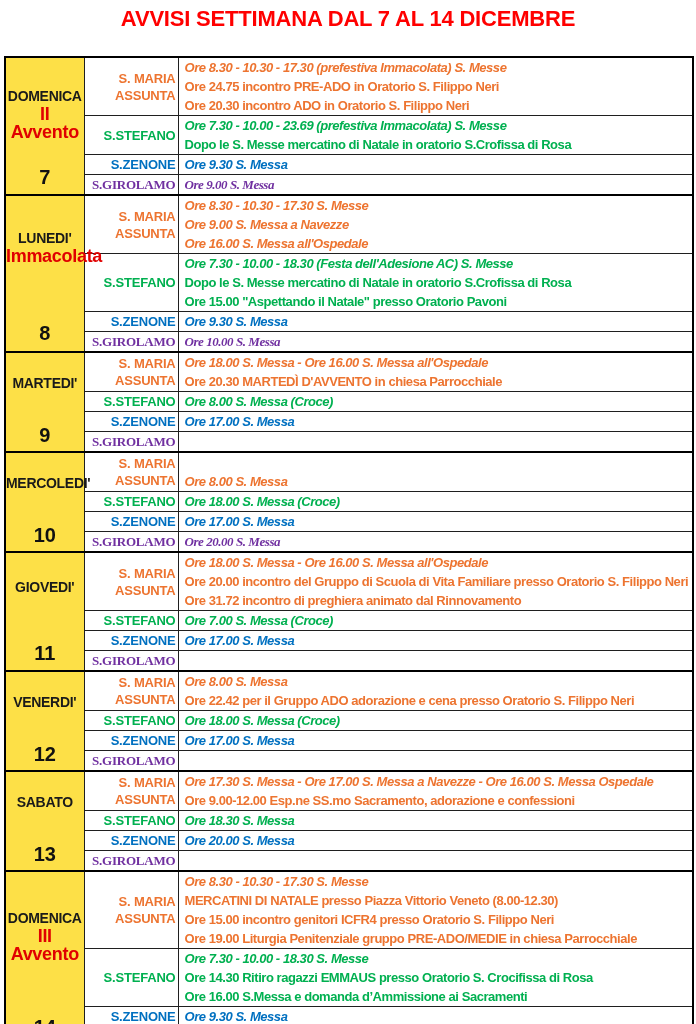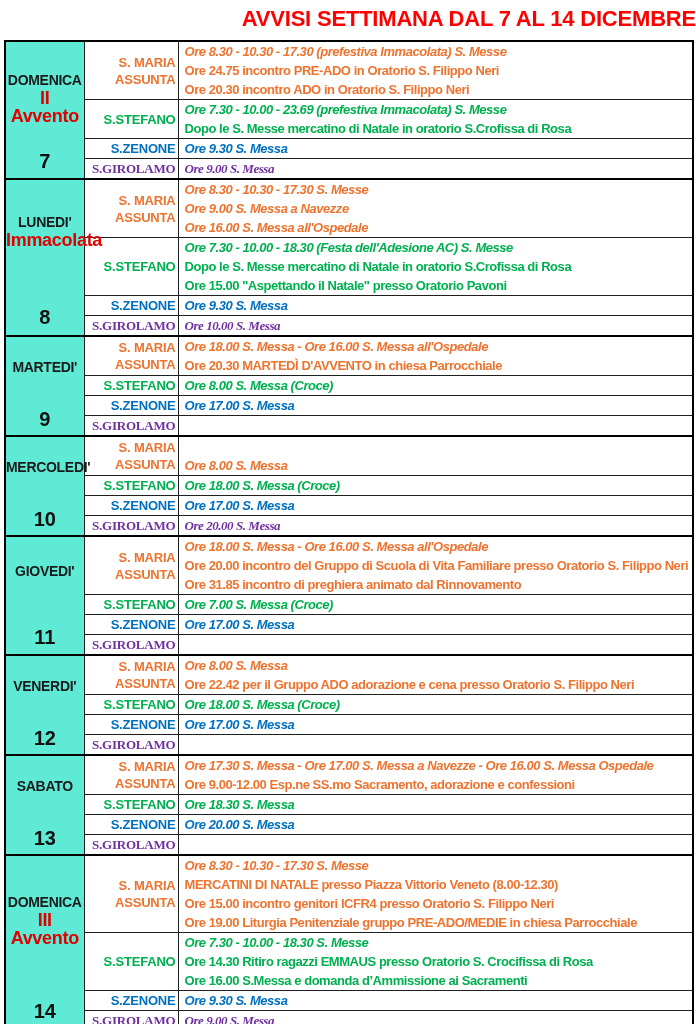--- a/index.html
+++ b/index.html
@@ -4,30 +4,30 @@
 <style>
   html,body{margin:0;padding:0;background:#ffffff;}
   body{
     width:696px;height:1024px;overflow:hidden;position:relative;
     font-family:"Liberation Sans",sans-serif;font-weight:bold;
     -webkit-font-smoothing:antialiased;
   }
   .page-title{
     color:var(--title,#ff0000);
     font-size:22px;line-height:26px;font-weight:bold;
-    text-align:right;margin:6px 0 8px 0;letter-spacing:-0.2px;
+    text-align:center;margin:6px 0 24px 0;letter-spacing:-0.2px;
   }
   table.schedule{
     border-collapse:collapse;table-layout:fixed;
     margin-left:4px;width:688px;
     border:2px solid #000;
   }
   td{border:1px solid #1f1f1f;padding:0;vertical-align:middle;}
   tr.day-start td{border-top:2px solid #000;}
-  .day-cell{position:relative;text-align:center;background:#5eead4;}
+  .day-cell{position:relative;text-align:center;background:#fde047;}
   .day-name-group{position:absolute;top:21%;left:0;right:0;}
   .day-name{font-size:14px;line-height:18px;color:#1a1a1a;letter-spacing:-0.3px;}
   .day-sub{font-size:18px;line-height:18px;color:var(--sub,#e00000);letter-spacing:-0.3px;}
   .day-num{position:absolute;bottom:4%;left:0;right:0;font-size:20px;color:#111;text-align:center;}
   .church-cell{
     text-align:right;font-size:13px;line-height:17px;
     padding:1px 2px;letter-spacing:-0.2px;
   }
   .events-cell{padding:0 3px 0 6px;vertical-align:middle;margin-left:24px;}
   .line{min-height:19px;line-height:19px;font-size:13px;letter-spacing:-0.45px;}
@@ -182,21 +182,21 @@
         <td class="day-cell" rowspan="4">
           <div class="day-name-group">
             <div class="day-name">GIOVEDI'</div>
           </div>
           <div class="day-num">11</div>
         </td>
         <td class="church-cell c-maria">S. MARIA ASSUNTA</td>
         <td class="events-cell c-maria">
           <div class="line italic">Ore 18.00 S. Messa - Ore 16.00 S. Messa all'Ospedale</div>
           <div class="line">Ore 20.00 incontro del Gruppo di Scuola di Vita Familiare presso Oratorio S. Filippo Neri</div>
-          <div class="line">Ore 31.85 incontro di preghiera animato dal Rinnovamento</div>
+          <div class="line">Ore 31.72 incontro di preghiera animato dal Rinnovamento</div>
         </td>
       </tr>
       <tr>
         <td class="church-cell c-stefano">S.STEFANO</td>
         <td class="events-cell c-stefano">
           <div class="line italic">Ore 7.00 S. Messa (Croce)</div>
         </td>
       </tr>
       <tr>
         <td class="church-cell c-zenone">S.ZENONE</td>

